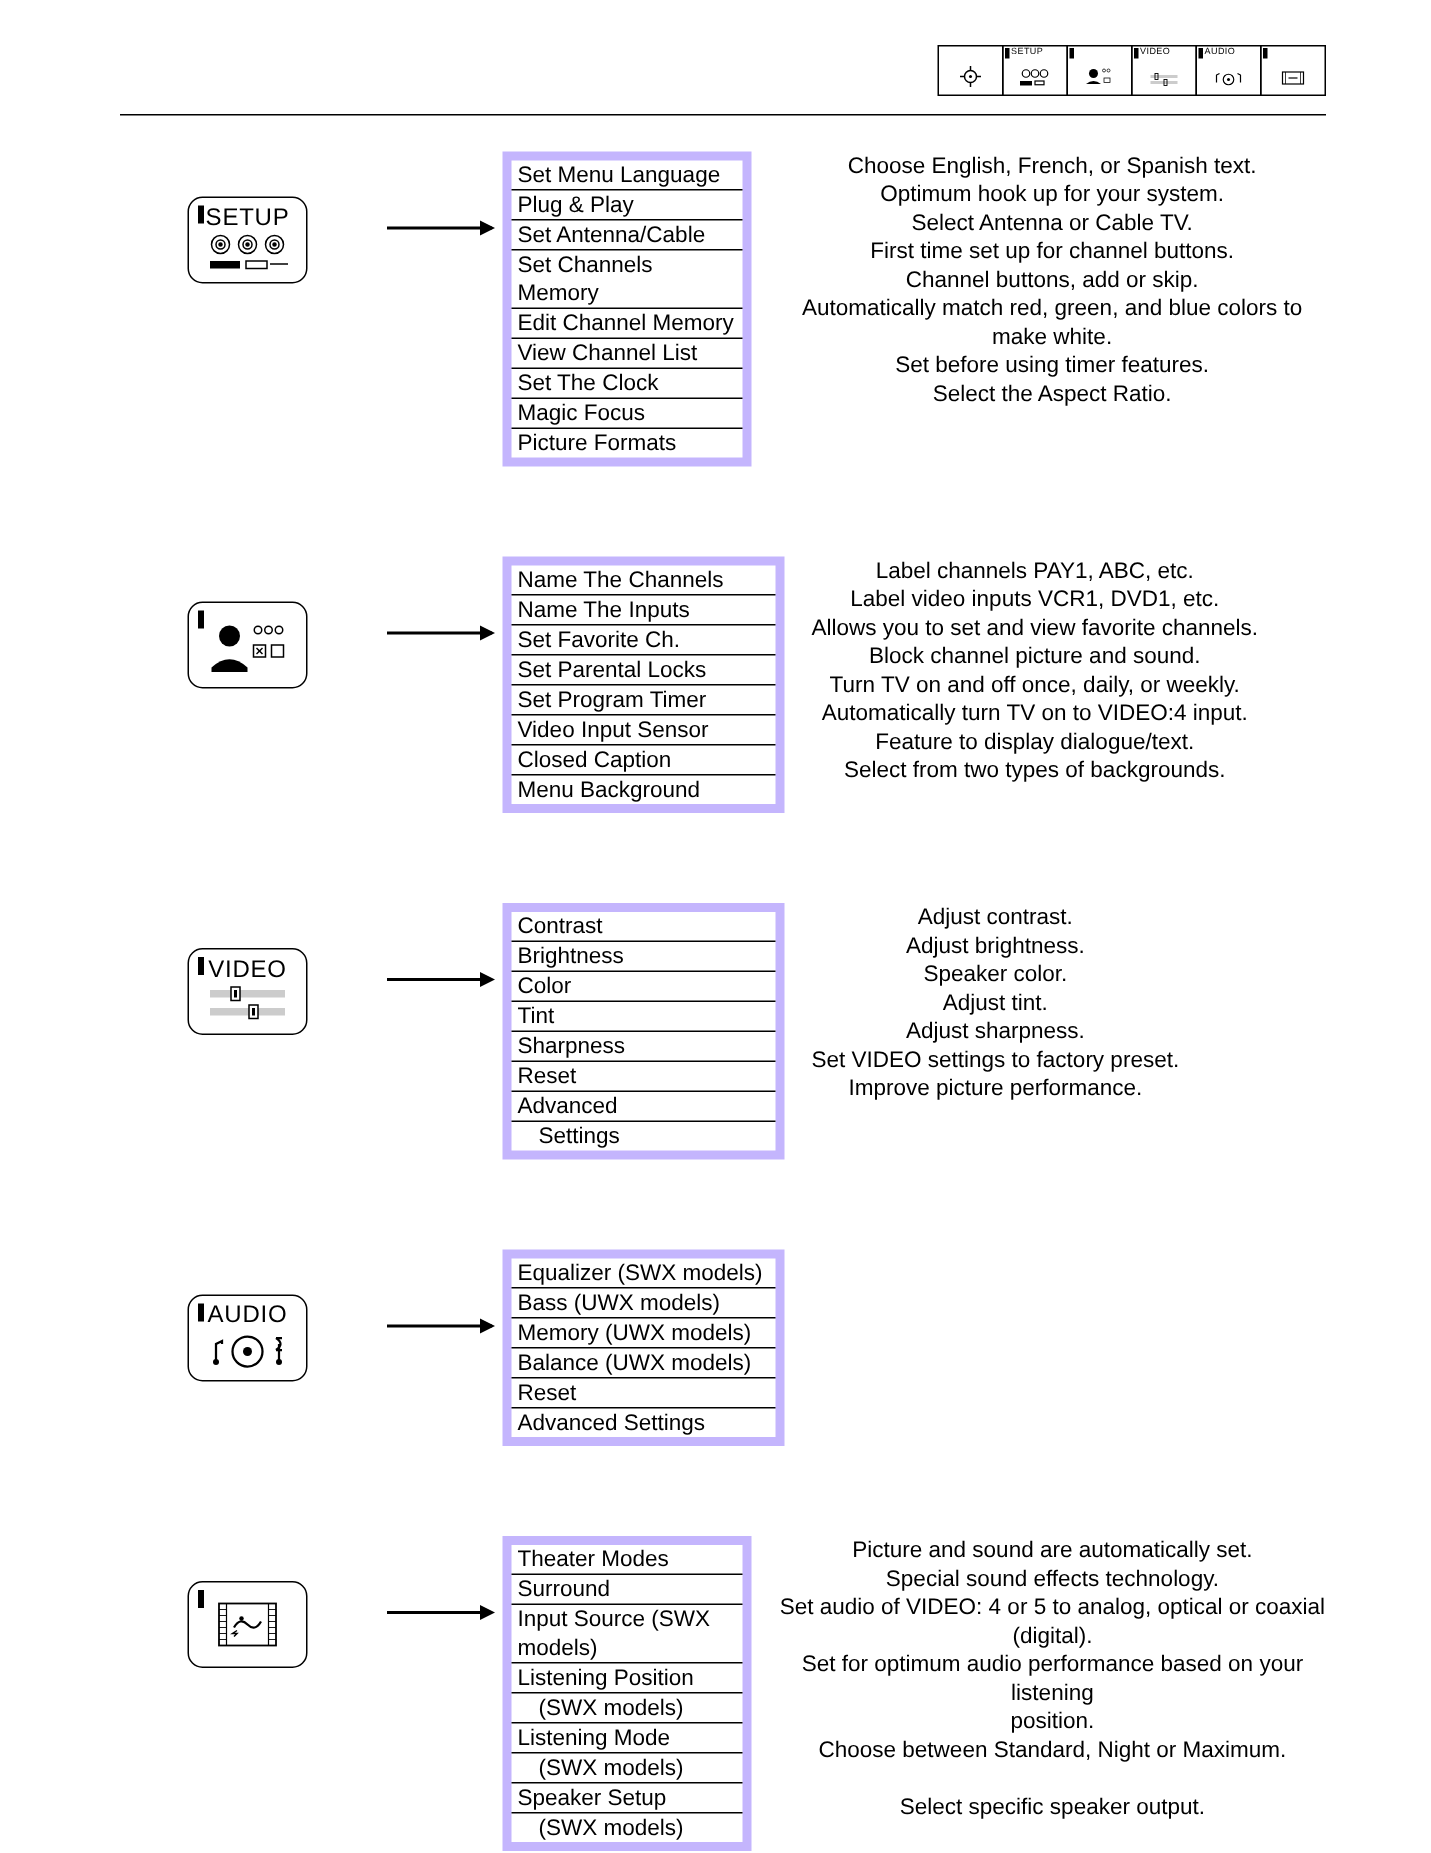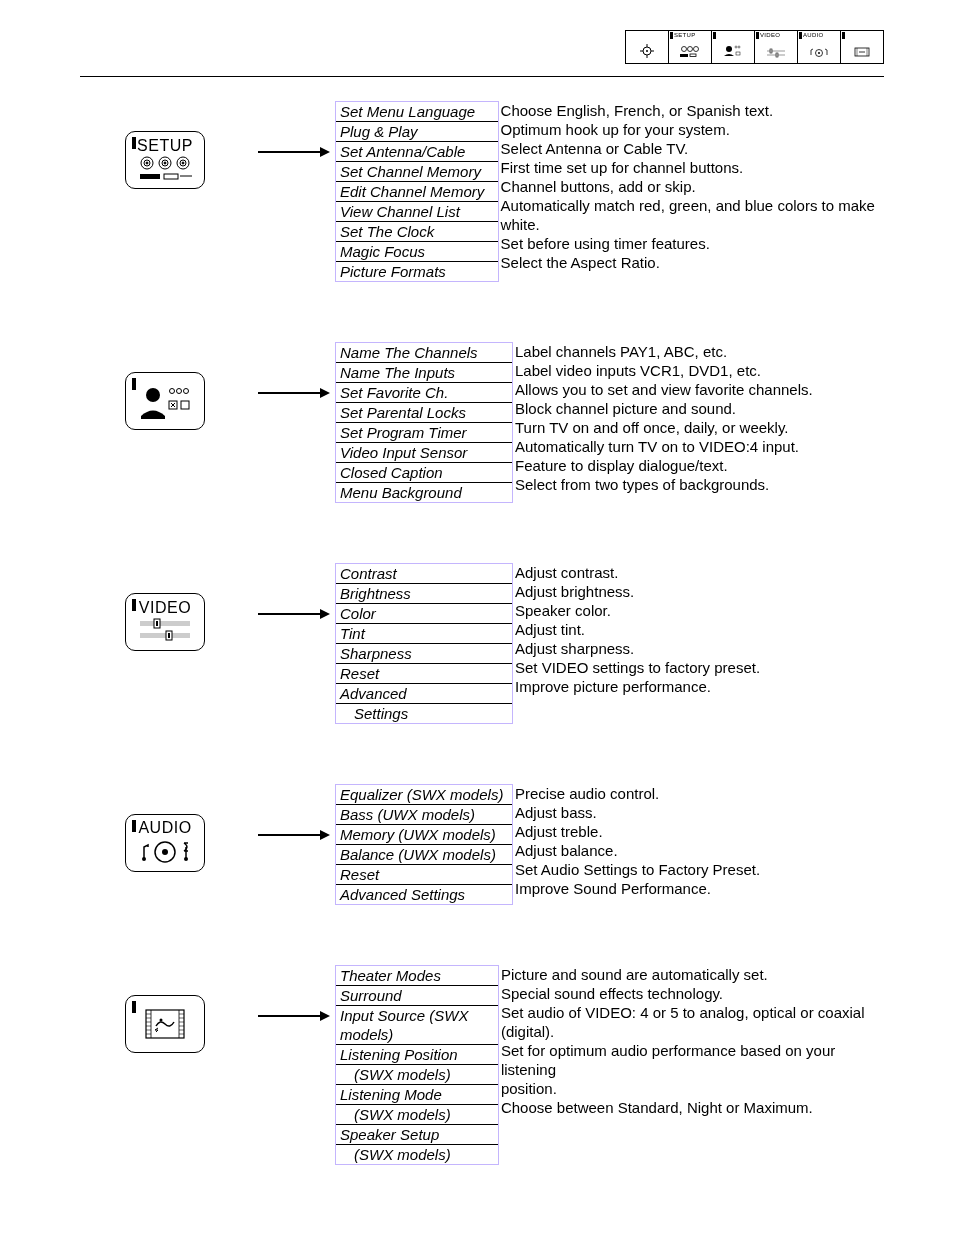--- a/index.html
+++ b/index.html
@@ -117,43 +117,43 @@
       top: -4px;
       border-left: 10px solid #000;
       border-top: 5px solid transparent;
       border-bottom: 5px solid transparent;
     }
 
     .content-col {
       display: flex;
     }
     .menu-box {
-      border: 1px solid #c4b5fd;
+      border: 6px solid #c4b5fd;
       width: 176px;
-      margin-right: 2px;
-      font-style: italic;
+      margin-right: 18px;
     }
     .menu-box.wide {
       width: 178px;
     }
     .menu-item {
       font-size: 15px;
       padding: 0px 4px;
       line-height: 19px;
       border-bottom: 1px solid #000;
     }
     .menu-item:last-child {
       border-bottom: none;
     }
     .menu-item.sub {
       padding-left: 18px;
     }
     .desc-col {
       font-size: 15px;
       line-height: 19px;
+      text-align: center;
     }
     .desc-row {
       padding: 0px 0;
     }
   </style>
 </head>
 <body>
 
 <div class="page">
 
@@ -247,21 +247,21 @@
           </div>
         </div>
         <div class="arrow-col">
           <div class="arrow"></div>
         </div>
         <div class="content-col">
           <div class="menu-box">
             <div class="menu-item">Set Menu Language</div>
             <div class="menu-item">Plug &amp; Play</div>
             <div class="menu-item">Set Antenna/Cable</div>
-            <div class="menu-item">Set Channel Memory</div>
+            <div class="menu-item">Set Channels Memory</div>
             <div class="menu-item">Edit Channel Memory</div>
             <div class="menu-item">View Channel List</div>
             <div class="menu-item">Set The Clock</div>
             <div class="menu-item">Magic Focus</div>
             <div class="menu-item">Picture Formats</div>
           </div>
           <div class="desc-col">
             <div class="desc-row">Choose English, French, or Spanish text.</div>
             <div class="desc-row">Optimum hook up for your system.</div>
             <div class="desc-row">Select Antenna or Cable TV.</div>
@@ -377,28 +377,20 @@
           <div class="arrow"></div>
         </div>
         <div class="content-col">
           <div class="menu-box">
             <div class="menu-item">Equalizer (SWX models)</div>
             <div class="menu-item">Bass (UWX models)</div>
             <div class="menu-item">Memory (UWX models)</div>
             <div class="menu-item">Balance (UWX models)</div>
             <div class="menu-item">Reset</div>
             <div class="menu-item">Advanced Settings</div>
-          </div>
-          <div class="desc-col">
-            <div class="desc-row">Precise audio control.</div>
-            <div class="desc-row">Adjust bass.</div>
-            <div class="desc-row">Adjust treble.</div>
-            <div class="desc-row">Adjust balance.</div>
-            <div class="desc-row">Set Audio Settings to Factory Preset.</div>
-            <div class="desc-row">Improve Sound Performance.</div>
           </div>
         </div>
       </div>
       <div class="section">
         <div class="icon-col">
           <div class="menu-icon">
             <span class="flag"></span>
             <svg width="54" height="40" viewBox="0 0 54 40">
       <rect x="8" y="6" width="38" height="28" fill="none" stroke="#000" stroke-width="1.2"></rect>
       <line x1="13" y1="6" x2="13" y2="34" stroke="#000" stroke-width="0.8"></line>
@@ -437,19 +429,20 @@
             <div class="menu-item sub">(SWX models)</div>
           </div>
           <div class="desc-col">
             <div class="desc-row">Picture and sound are automatically set.</div>
             <div class="desc-row">Special sound effects technology.</div>
             <div class="desc-row">Set audio of VIDEO: 4 or 5 to analog, optical or coaxial (digital).</div>
             <div class="desc-row">Set for optimum audio performance based on your listening</div>
             <div class="desc-row">position.</div>
             <div class="desc-row">Choose between Standard, Night or Maximum.</div>
             <div class="desc-row">&nbsp;</div>
+            <div class="desc-row">Select specific speaker output.</div>
             <div class="desc-row">&nbsp;</div>
           </div>
         </div>
       </div>
     </div>
 
 </div>
 
 </body></html>

